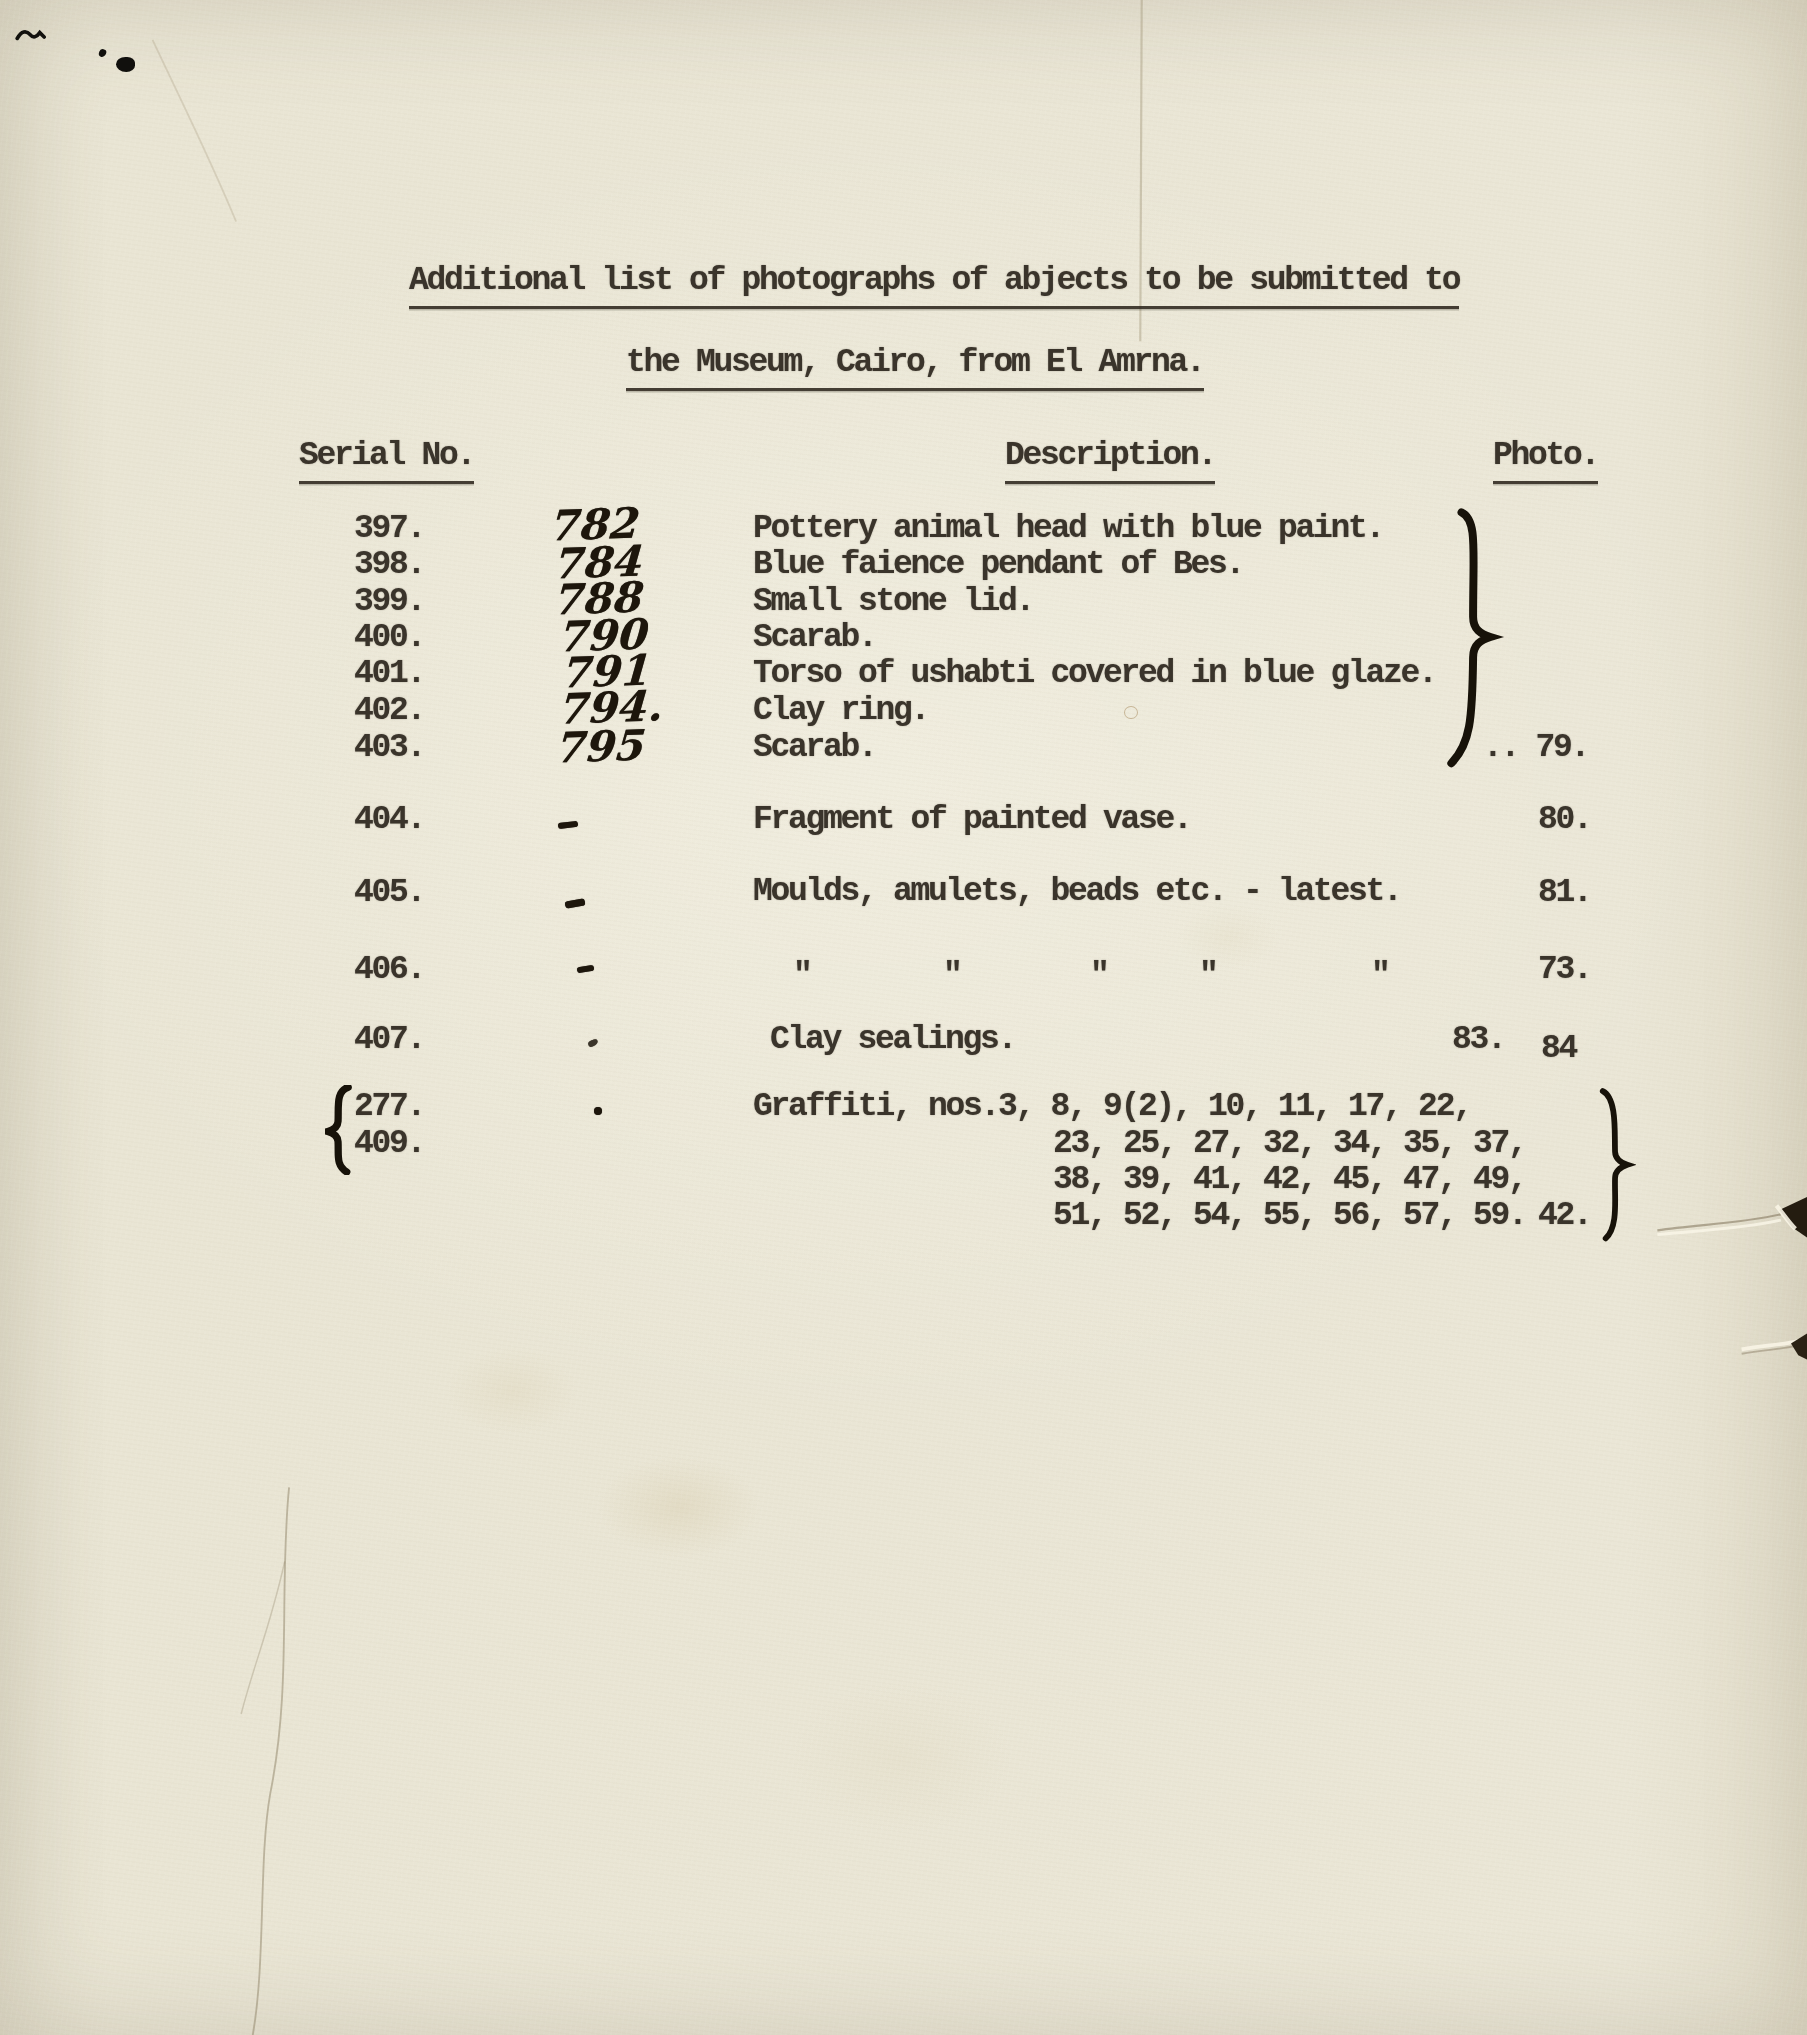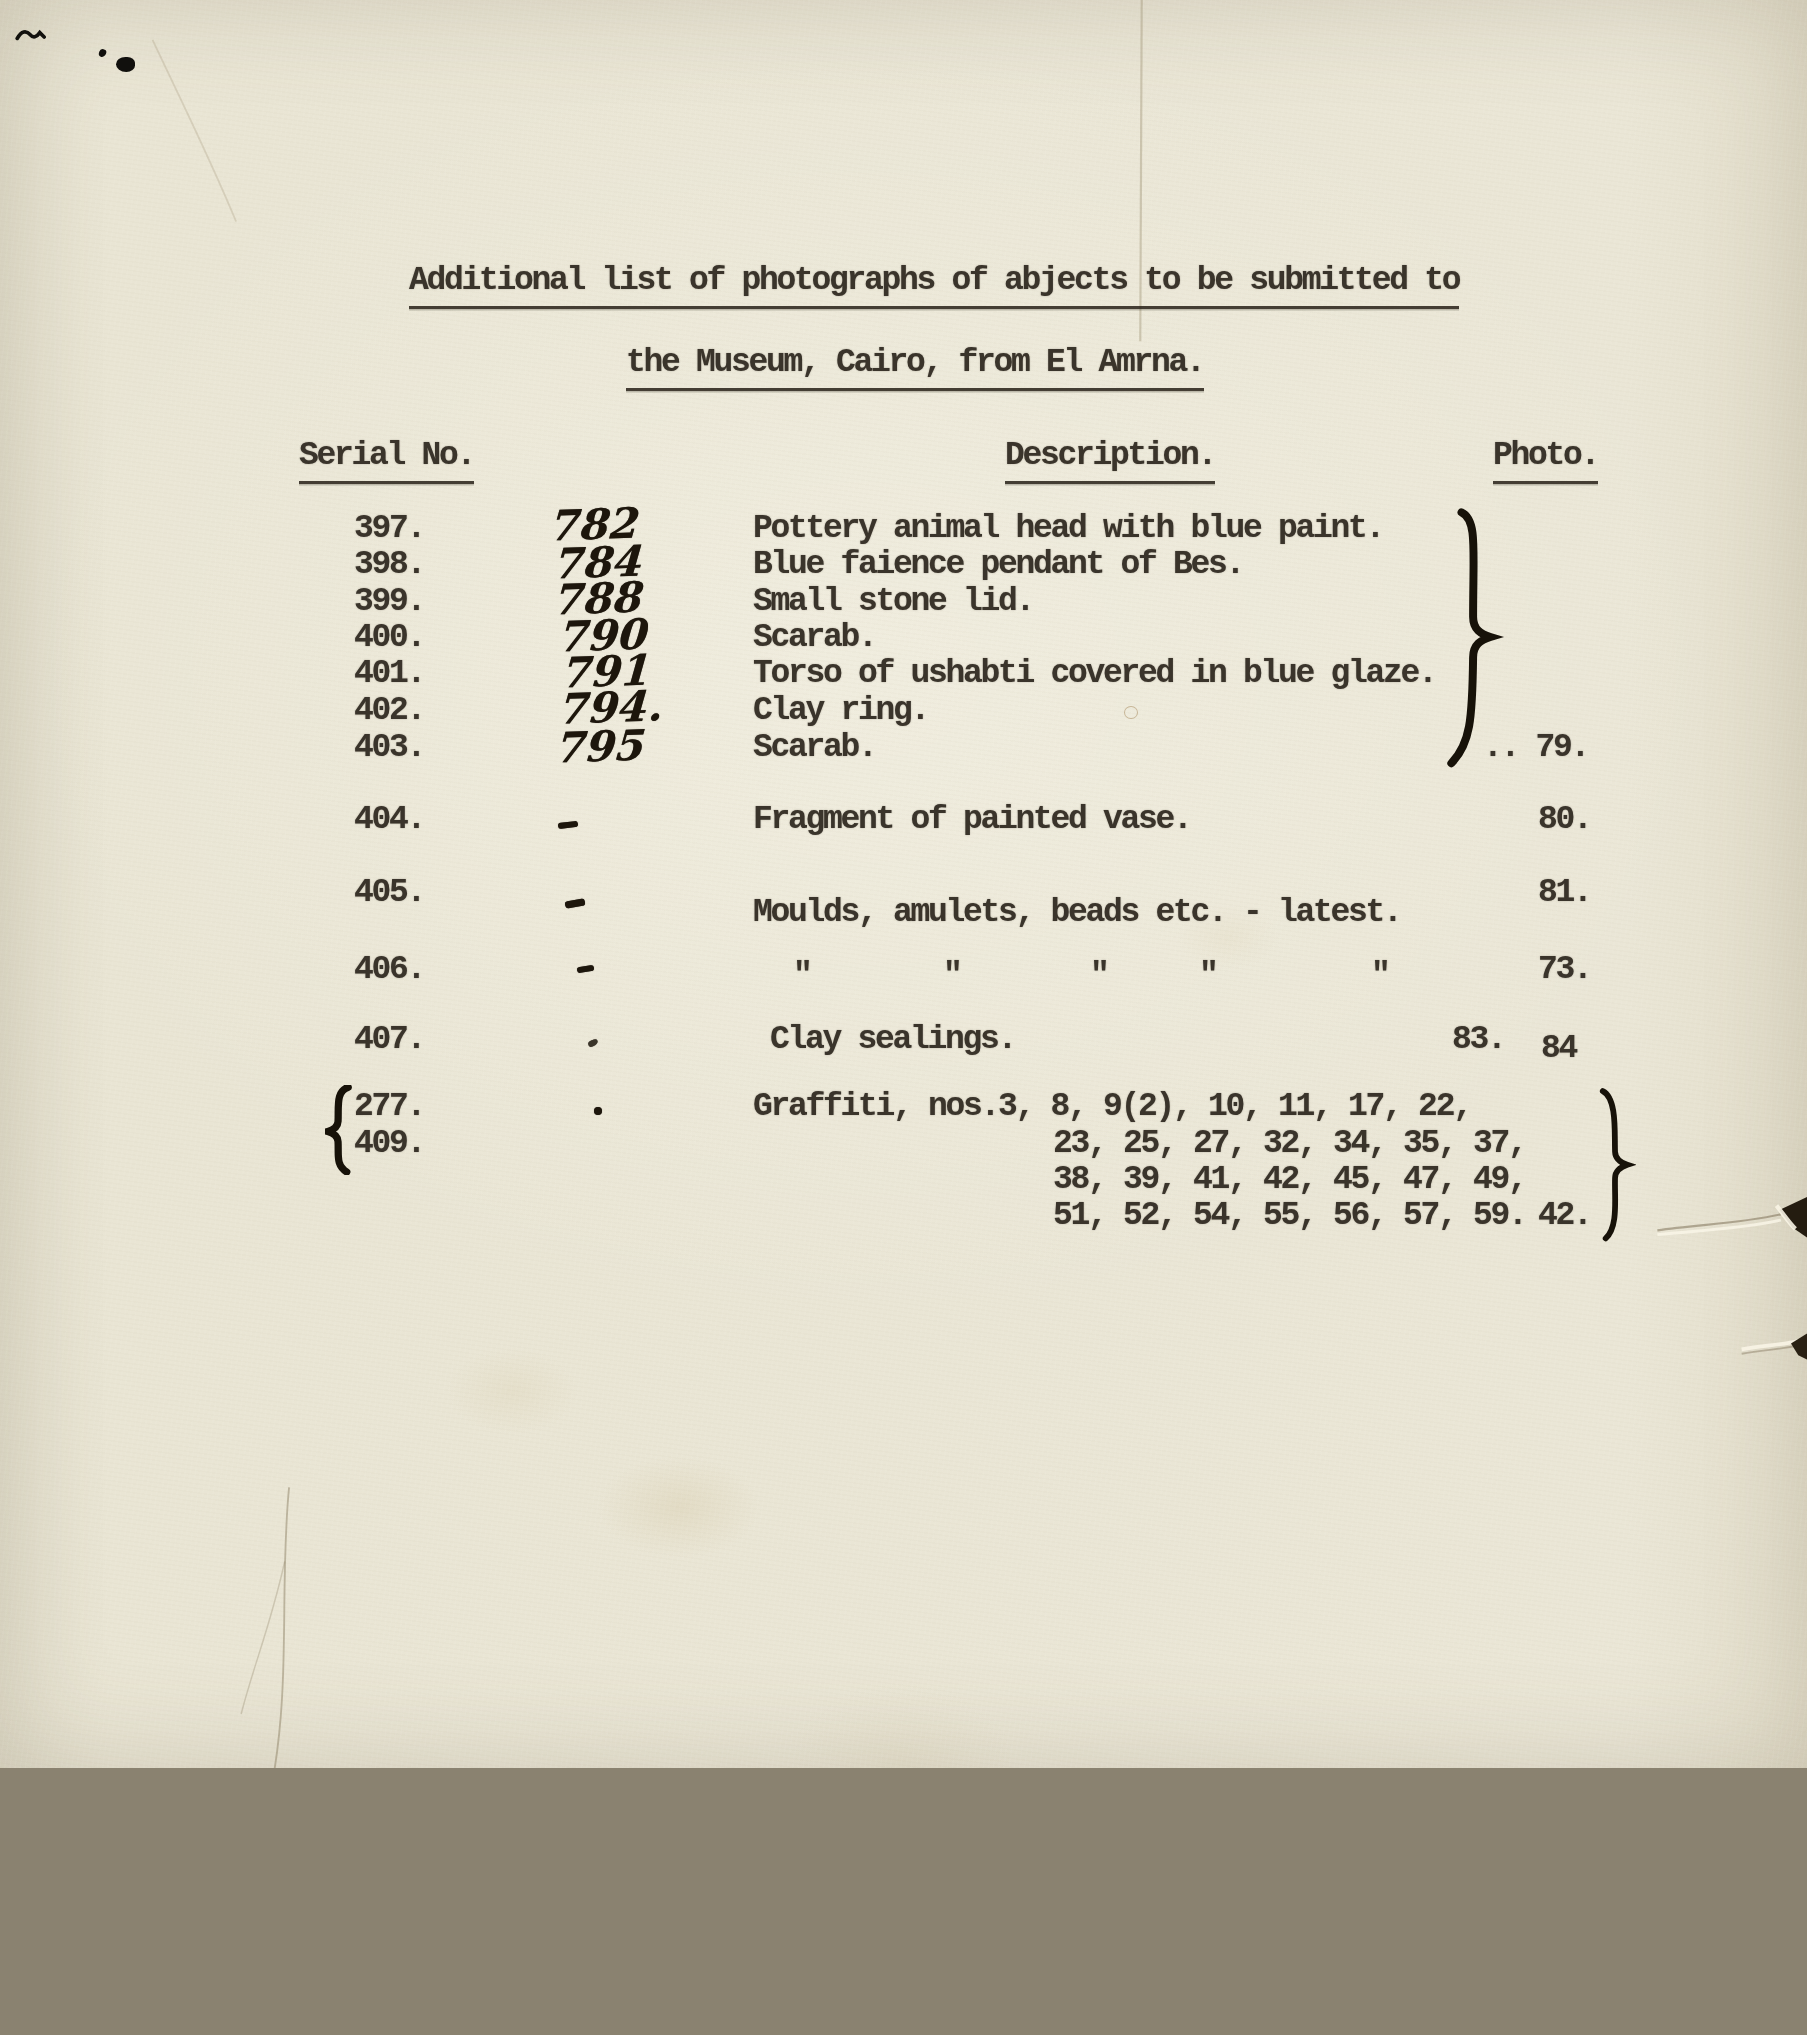--- a/index.html
+++ b/index.html
@@ -1,18 +1,18 @@
 <!DOCTYPE html>
 <html style="font-size:11.6px"><head>
 <meta charset="utf-8">
 <style>
   html,body{margin:0;padding:0;background:#8a8270;}
   .page{
     position:relative;
-    width:1807px;height:1768px;
+    width:1807px;height:2035px;
     overflow:hidden;
     background:
       radial-gradient(116px 73px at 679px 1507px, rgba(196,178,132,0.20), transparent 70%),
       radial-gradient(94px 62px at 512px 1391px, rgba(200,184,140,0.14), transparent 70%),
       radial-gradient(73px 47px at 1228px 937px, rgba(205,190,150,0.12), transparent 70%),
       radial-gradient(160px 109px at 901px 1758px, rgba(202,188,148,0.10), transparent 70%),
       radial-gradient(1162px 872px at 48% 38%, rgba(255,253,244,0.30), transparent 75%),
       linear-gradient(90deg, #e3dfcd 0%, #e9e5d4 6%, #eae6d6 90%, #e2ddca 100%);
     box-shadow: inset 0 0 102px rgba(118,106,80,0.22);
     font-family:"Liberation Mono","DejaVu Sans Mono",monospace;
@@ -132,21 +132,21 @@
   </svg>
   <div class="t" style="left:1483px;top:731px;">.. 79.</div>
 
   <div class="t" style="left:354px;top:803px;">404.</div>
   <div class="mark" style="left:558px;top:822px;width:19.6px;height:5.8px;transform:rotate(-7deg);"></div>
   <div class="t" style="left:753px;top:803px;">Fragment of painted vase.</div>
   <div class="t" style="left:1538px;top:803px;">80.</div>
 
   <div class="t" style="left:354px;top:876px;">405.</div>
   <div class="mark" style="left:565px;top:900px;width:20.3px;height:6.5px;transform:rotate(-10deg);"></div>
-  <div class="t" style="left:753px;top:896px;">Moulds, amulets, beads etc. - latest.</div>
+  <div class="t" style="left:753px;top:875px;">Moulds, amulets, beads etc. - latest.</div>
   <div class="t" style="left:1538px;top:876px;">81.</div>
 
   <div class="t" style="left:354px;top:953px;">406.</div>
   <div class="mark" style="left:577px;top:966px;width:17.4px;height:5.8px;transform:rotate(-9deg);"></div>
   <div class="t" style="left:793px;top:959px;">"</div>
   <div class="t" style="left:943px;top:959px;">"</div>
   <div class="t" style="left:1090px;top:959px;">"</div>
   <div class="t" style="left:1199px;top:959px;">"</div>
   <div class="t" style="left:1371px;top:959px;">"</div>
   <div class="t" style="left:1538px;top:953px;">73.</div>

